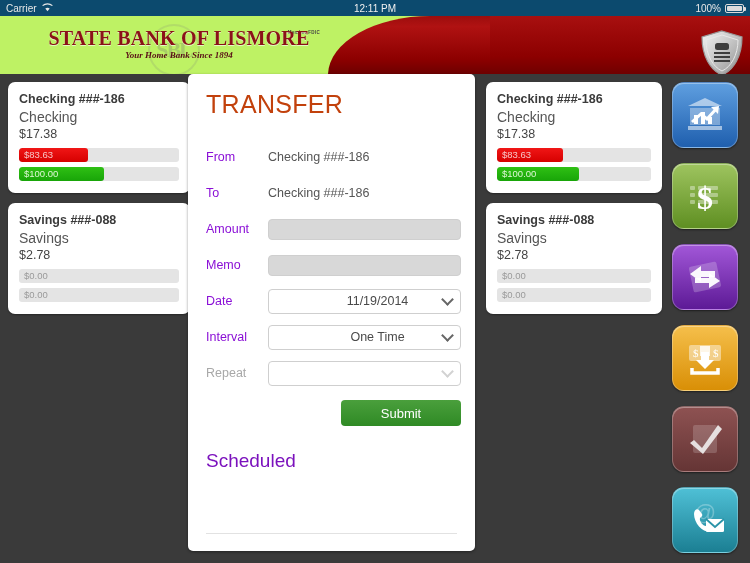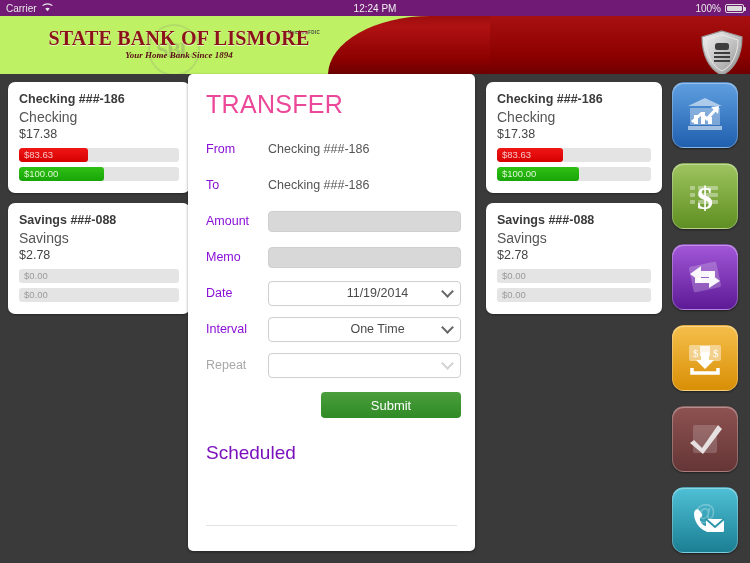--- a/index.html
+++ b/index.html
@@ -6,21 +6,21 @@
   html, body {
     width: 750px; height: 563px;
     background: #3a3a3a;
     font-family: "Liberation Sans", sans-serif;
     overflow: hidden;
   }
 
   
   .statusbar {
     height: 16px; width: 100%;
-    background: #701a75;
+    background: #0c4a6e;
     display: flex; align-items: center;
     color: #e8e8e8; font-size: 10px;
     padding: 0 6px;
     position: relative;
     justify-content: space-between;
   }
   .sb-left { display: flex; align-items: center; gap: 5px; }
   .sb-center {
     position: absolute; left: 0; right: 0; text-align: center;
     font-size: 10px; color: #f0f0f0; pointer-events: none;
@@ -125,22 +125,22 @@
 
   
   .form-card {
     position: absolute; left: 188px; top: 0px; width: 287px; height: 477px;
     background: #fff; border-radius: 5px;
     box-shadow: 0 1px 3px rgba(0,0,0,.4);
     padding: 16px 14px 0 18px;
     overflow: hidden;
   }
   .form-title {
-    font-size: 25px; color: #ec4899; font-weight: normal;
-    letter-spacing: .3px; margin-bottom: 12px;
+    font-size: 25px; color: #c2410c; font-weight: normal;
+    letter-spacing: .3px; margin-bottom: 20px;
   }
   .row { display: flex; align-items: center; min-height: 36px; }
   .row .lbl {
     width: 62px; flex: 0 0 62px; font-size: 12.5px; color: #8a0fd6;
   }
   .row .lbl.dim { color: #a8a8a8; }
   .row .val { font-size: 12.5px; color: #555; }
 
   .field {
     flex: 1; height: 21px; border-radius: 4px;
@@ -158,21 +158,21 @@
   .chev {
     position: absolute; right: 8px; top: 50%; width: 9px; height: 9px;
     margin-top: -6px;
     border-right: 2px solid #666; border-bottom: 2px solid #666;
     transform: rotate(45deg);
   }
   .select.dim .chev { border-color: #d2d2d2; }
 
   .submit-row { display: flex; justify-content: flex-end; padding: 9px 0 0; }
   .btn-submit {
-    width: 140px; height: 26px; border: 0; border-radius: 4px;
+    width: 120px; height: 26px; border: 0; border-radius: 4px;
     background: linear-gradient(180deg,#4a9f3c,#2f8a25);
     color: #fff; font-size: 13px; font-family: inherit; cursor: pointer;
   }
   .sched-title {
     font-size: 19px; color: #7b11bd; margin: 24px 0 0 0;
   }
   .sched-list { margin-top: 22px; padding-right: 4px; }
   .sched-line { height: 40px; border-bottom: 1px solid #e2e2e2; }
 
   
@@ -192,21 +192,21 @@
 <div class="statusbar">
   <div class="sb-left">
     <span>Carrier</span>
     <span>
       <svg width="11" height="9" viewBox="0 0 11 9">
         <path d="M5.5 8.2 L3.3 5.6 A3.4 3.4 0 0 1 7.7 5.6 Z" fill="#e8e8e8"></path>
         <path d="M0.6 2.6 A7.5 7.5 0 0 1 10.4 2.6" stroke="#e8e8e8" stroke-width="1.2" fill="none"></path>
       </svg>
     </span>
   </div>
-  <div class="sb-center">12:24 PM</div>
+  <div class="sb-center">12:11 PM</div>
   <div class="sb-right">
     <span>100%</span>
     <span class="battery">
         <i></i>
       </span>
   </div>
 </div>
 
 <div class="header">
   <div class="swoosh"></div>

